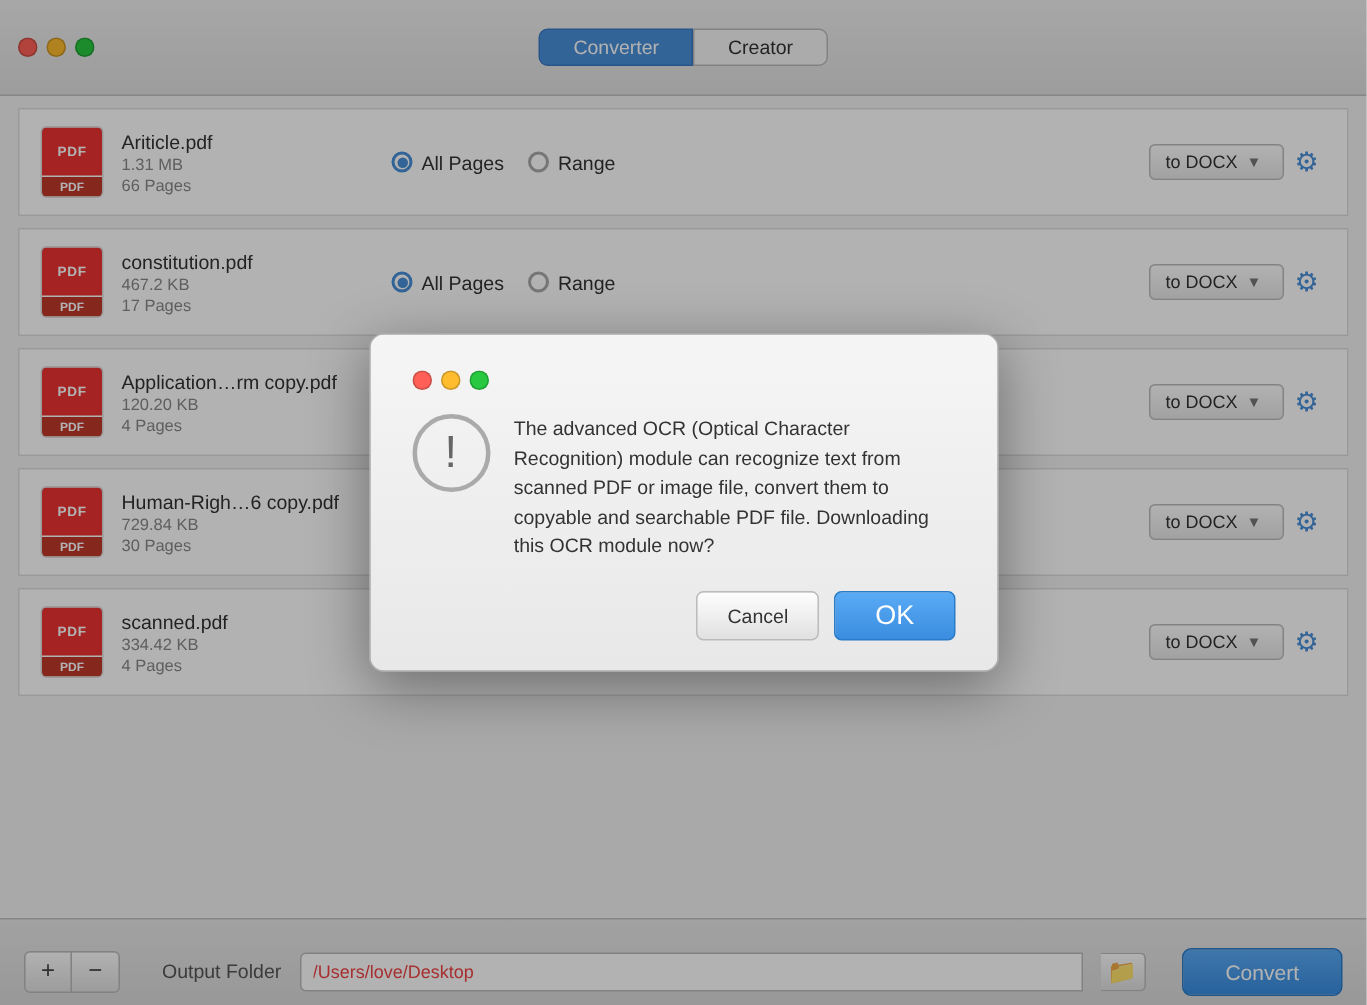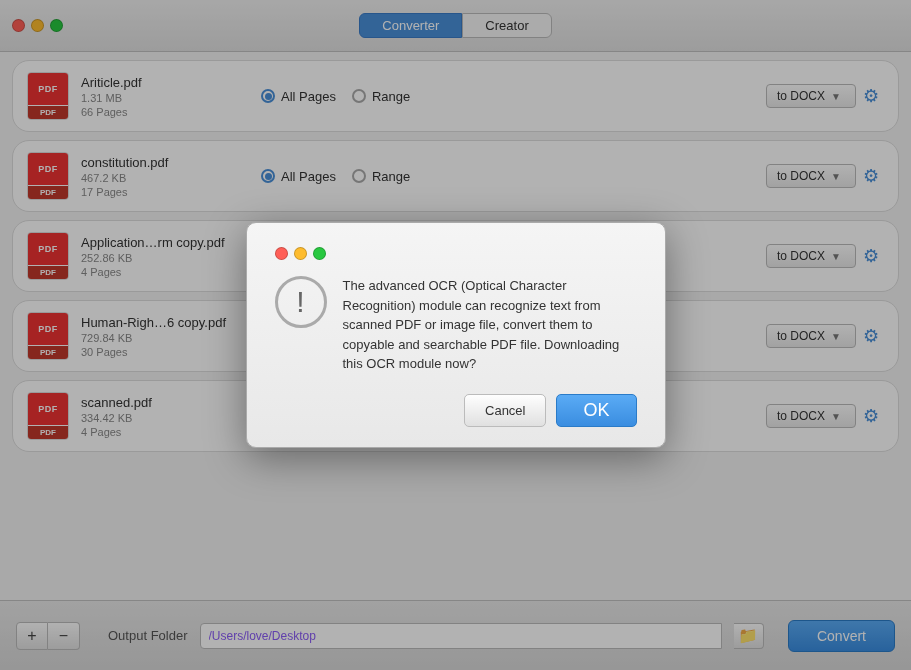--- a/index.html
+++ b/index.html
@@ -8,21 +8,21 @@
       height: 670px;
       background: #e8e8e8;
       font-family: -apple-system, BlinkMacSystemFont, "Helvetica Neue", Arial, sans-serif;
       font-size: 13px;
       overflow: hidden;
       position: relative;
     }
 
     
     .titlebar {
-      height: 52px;
+      height: 64px;
       background: linear-gradient(to bottom, #f0f0f0, #e0e0e0);
       display: flex;
       align-items: center;
       justify-content: center;
       position: relative;
       border-bottom: 1px solid #c0c0c0;
     }
     .titlebar-buttons {
       position: absolute;
       left: 12px;
@@ -71,21 +71,21 @@
       height: 548px;
       background: #f2f2f2;
       overflow-y: auto;
       padding: 8px 12px;
     }
 
     
     .file-row {
       background: #fff;
       border: 1px solid #ddd;
-      border-radius: 17px;
+      border-radius: 0;
       margin-bottom: 8px;
       padding: 10px 14px;
       display: flex;
       align-items: center;
       min-height: 72px;
     }
     .file-icon {
       width: 42px; height: 48px;
       background: #fff;
       border: 1px solid #ddd;
@@ -230,21 +230,21 @@
 
     .output-label { font-size: 13px; color: #555; margin-left: 16px; }
     .output-input {
       flex: 1;
       height: 26px;
       border: 1px solid #bbb;
       border-radius: 4px 0 0 4px;
       background: #fff;
       padding: 0 8px;
       font-size: 12px;
-      color: #8b5cf6;
+      color: #ef4444;
     }
     .folder-btn {
       width: 30px; height: 26px;
       background: linear-gradient(to bottom, #fefefe, #e0e0e0);
       border: 1px solid #bbb;
       border-left: none;
       border-radius: 0 4px 4px 0;
       cursor: pointer;
       display: flex;
       align-items: center;
@@ -416,21 +416,21 @@
     </div>
   </div>
 
   <div class="file-row">
     <div class="file-icon">
       <div class="file-icon-top">PDF</div>
       <div class="file-icon-bottom">PDF</div>
     </div>
     <div class="file-info">
       <div class="file-name">Application…rm copy.pdf</div>
-      <div class="file-meta">252.86 KB</div>
+      <div class="file-meta">120.20 KB</div>
       <div class="file-meta">4 Pages</div>
     </div>
     <div class="radio-group">
       <label class="radio-label">
         <div class="radio-circle checked"></div>
         <span>All Pages</span>
       </label>
       <label class="radio-label">
         <div class="radio-circle"></div>
         <span>Range</span>

